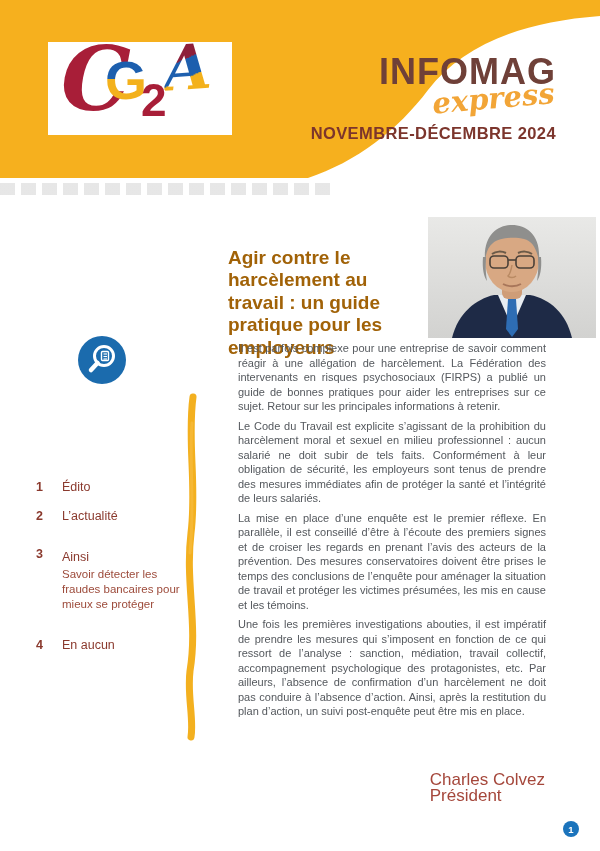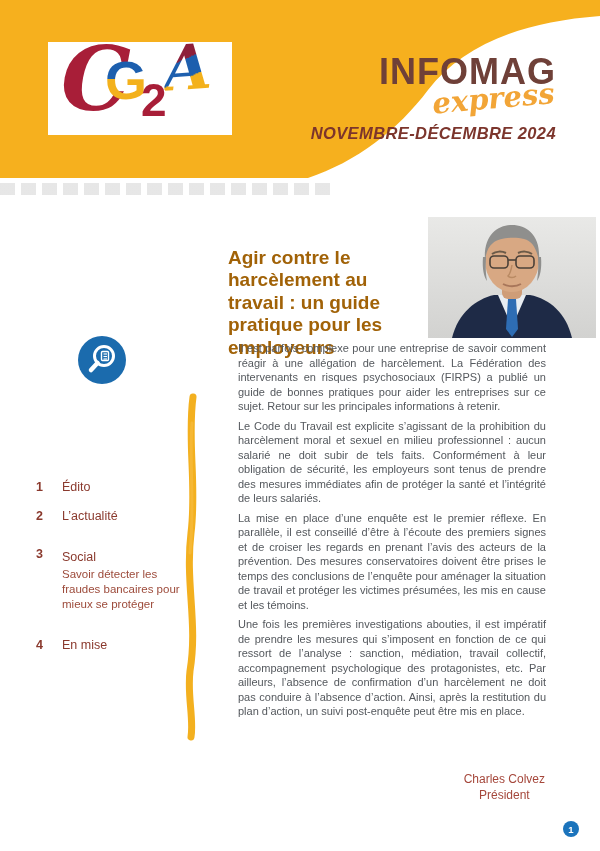--- a/index.html
+++ b/index.html
@@ -44,21 +44,21 @@
     color:#6F4038;line-height:40px;text-align:right;
   }
   .mag-sub{
     font-family:"DejaVu Serif",serif;font-style:italic;font-weight:bold;
     font-size:29px;color:#F2A537;line-height:26px;
     margin-top:-12px;margin-right:2px;
     transform:rotate(-5deg);transform-origin:right center;
   }
   .mag-date{
     margin-top:18px;font-size:16.5px;font-weight:bold;
-    letter-spacing:0.4px;color:#7C352C;font-style:italic;
+    letter-spacing:0.4px;color:#7C352C;
   }
   
   .pattern-strip{
     position:absolute;left:0;top:183px;width:332px;height:12px;
     background:repeating-linear-gradient(90deg,
       rgba(175,175,175,0.30) 0 15px, rgba(255,255,255,0) 15px 21px);
   }
   
   .search-badge{position:absolute;left:78px;top:336px;}
   .toc{position:absolute;left:36px;top:480px;width:160px;color:#8A392D;}
@@ -78,22 +78,22 @@
     position:absolute;left:228px;top:234px;width:200px;
     font-size:19px;line-height:22.5px;font-weight:bold;color:#a16207;
   }
   .portrait{position:absolute;left:428px;top:217px;}
   .body-copy{
     position:absolute;left:228px;top:341px;width:318px;
     font-size:11px;line-height:14.5px;color:#54585D;text-align:justify;
   }
   .body-copy p{margin:0 0 5px 10px;}
   .signature{
-    position:absolute;right:55px;top:772px;text-align:center;
-    font-size:12px;line-height:15.5px;color:#A5473B;
+    position:absolute;right:55px;top:772px;text-align:left;
+    font-size:17px;line-height:15.5px;color:#A5473B;
   }
   .page-badge{
     position:absolute;left:563px;top:821px;width:16px;height:16px;
     border-radius:50%;background:#1B74BC;color:#fff;
     font-size:9.5px;font-weight:bold;display:flex;
     align-items:center;justify-content:center;
   }
 </style>
 </head>
 <body>
@@ -141,28 +141,28 @@
     </div>
     <div class="gap-s"></div>
     <div class="toc-item">
       <span class="toc-num">2</span>
       <span class="toc-label">L’actualité</span>
     </div>
     <div class="gap-m"></div>
     <div class="toc-item">
       <span class="toc-num">3</span>
       <span>
-        <span class="toc-label">Social</span>
+        <span class="toc-label">Ainsi</span>
         <div class="toc-sub">Savoir détecter les fraudes bancaires pour mieux se protéger</div>
       </span>
     </div>
     <div class="gap-l"></div>
     <div class="toc-item">
       <span class="toc-num">4</span>
-      <span class="toc-label">En mise</span>
+      <span class="toc-label">En aucun</span>
     </div>
   </nav>
 
   <svg class="brush-stroke" width="28" height="348" viewBox="0 0 28 348">
     <path d="M15,4 C9,48 19,92 13,140 C7,190 20,230 12,278 C9,302 16,326 13,344" fill="none" stroke="#F3B01F" stroke-width="7" stroke-linecap="round"></path>
     <path d="M14,30 C11,70 17,110 12,160" fill="none" stroke="#F6BC3F" stroke-width="3" stroke-linecap="round" opacity="0.7"></path>
   </svg>
 
   <h1 class="article-title">Agir contre le harcèlement au travail : un guide pratique pour les employeurs</h1>
 

